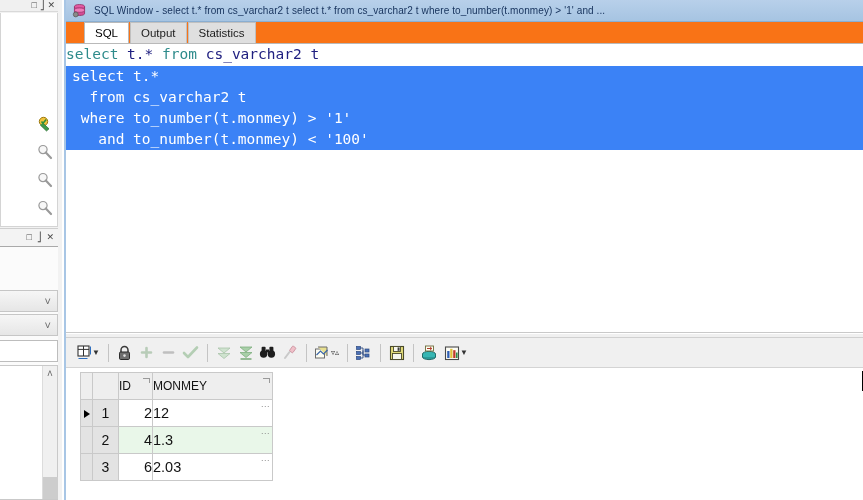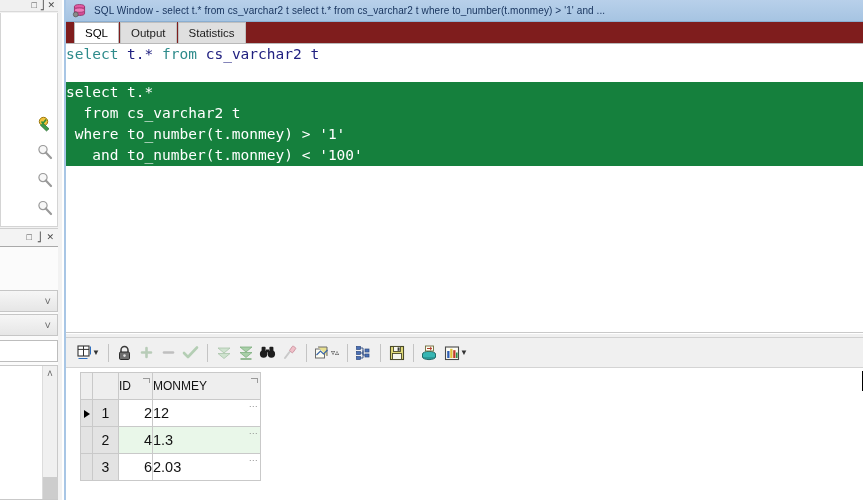--- a/index.html
+++ b/index.html
@@ -83,43 +83,44 @@
     overflow: hidden;
   }
   .db-icon { width: 15px; height: 15px; flex: 0 0 auto; }
   .title-text {
     font-size: 10px; color: #16325c; white-space: nowrap;
     overflow: hidden; letter-spacing: 0.1px;
   }
 
   
   .tabstrip {
-    position: relative; height: 22px; background: #7f1d1d;
+    position: relative; height: 22px; background: #f97316;
     border-bottom: 1px solid #b9b9b9; display: flex; align-items: flex-end;
-    padding-left: 8px;
+    padding-left: 18px;
   }
   .tab {
     font-size: 11.5px; color: #1c1c1c; padding: 3px 10px 3px 10px;
     background: #dfdfdf; border: 1px solid #c0c0c0; border-bottom: none;
     margin-right: 1px; height: 21px; line-height: 14px;
   }
   .tab.active { background: #ffffff; border-color: #b9b9b9; color: #000; }
 
   
   .editor {
     position: relative; height: 289px; background: #ffffff;
     border-bottom: 1px solid #c9c9c9; overflow: hidden;
     font-family: "DejaVu Sans Mono", "Liberation Mono", monospace;
     font-size: 14.5px; line-height: 21px;
   }
   .code-line { white-space: pre; padding-left: 0; height: 21px; }
   .kw { color: #2e8b8b; }
   .idn { color: #202080; }
   .sel-block {
-    background: #15803d; color: #ffffff; margin-top: 17px;
+    background: #3b82f6; color: #ffffff; margin-top: 1px;
+    padding-left: 6px;
   }
   .sel-block .code-line { padding-left: 0; }
 
   
   .splitter {
     height: 5px; background: #f0f0f0;
     border-top: 1px solid #ffffff; border-bottom: 1px solid #d0d0d0;
   }
 
   
@@ -413,21 +414,21 @@
     <div class="grid-wrap">
       <table class="grid">
         <thead>
           <tr>
             <th class="h-ind"></th>
             <th class="h-rn"></th>
             <th class="h-col" style="width:34px">
               <span>ID</span>
               <span class="grip"></span>
             </th>
-            <th class="h-col" style="width:108px">
+            <th class="h-col" style="width:120px">
               <span>MONMEY</span>
               <span class="grip"></span>
             </th>
           </tr>
         </thead>
         <tbody>
           <tr>
             <td class="c-ind">
               <span class="caret-tri"></span>
             </td>

